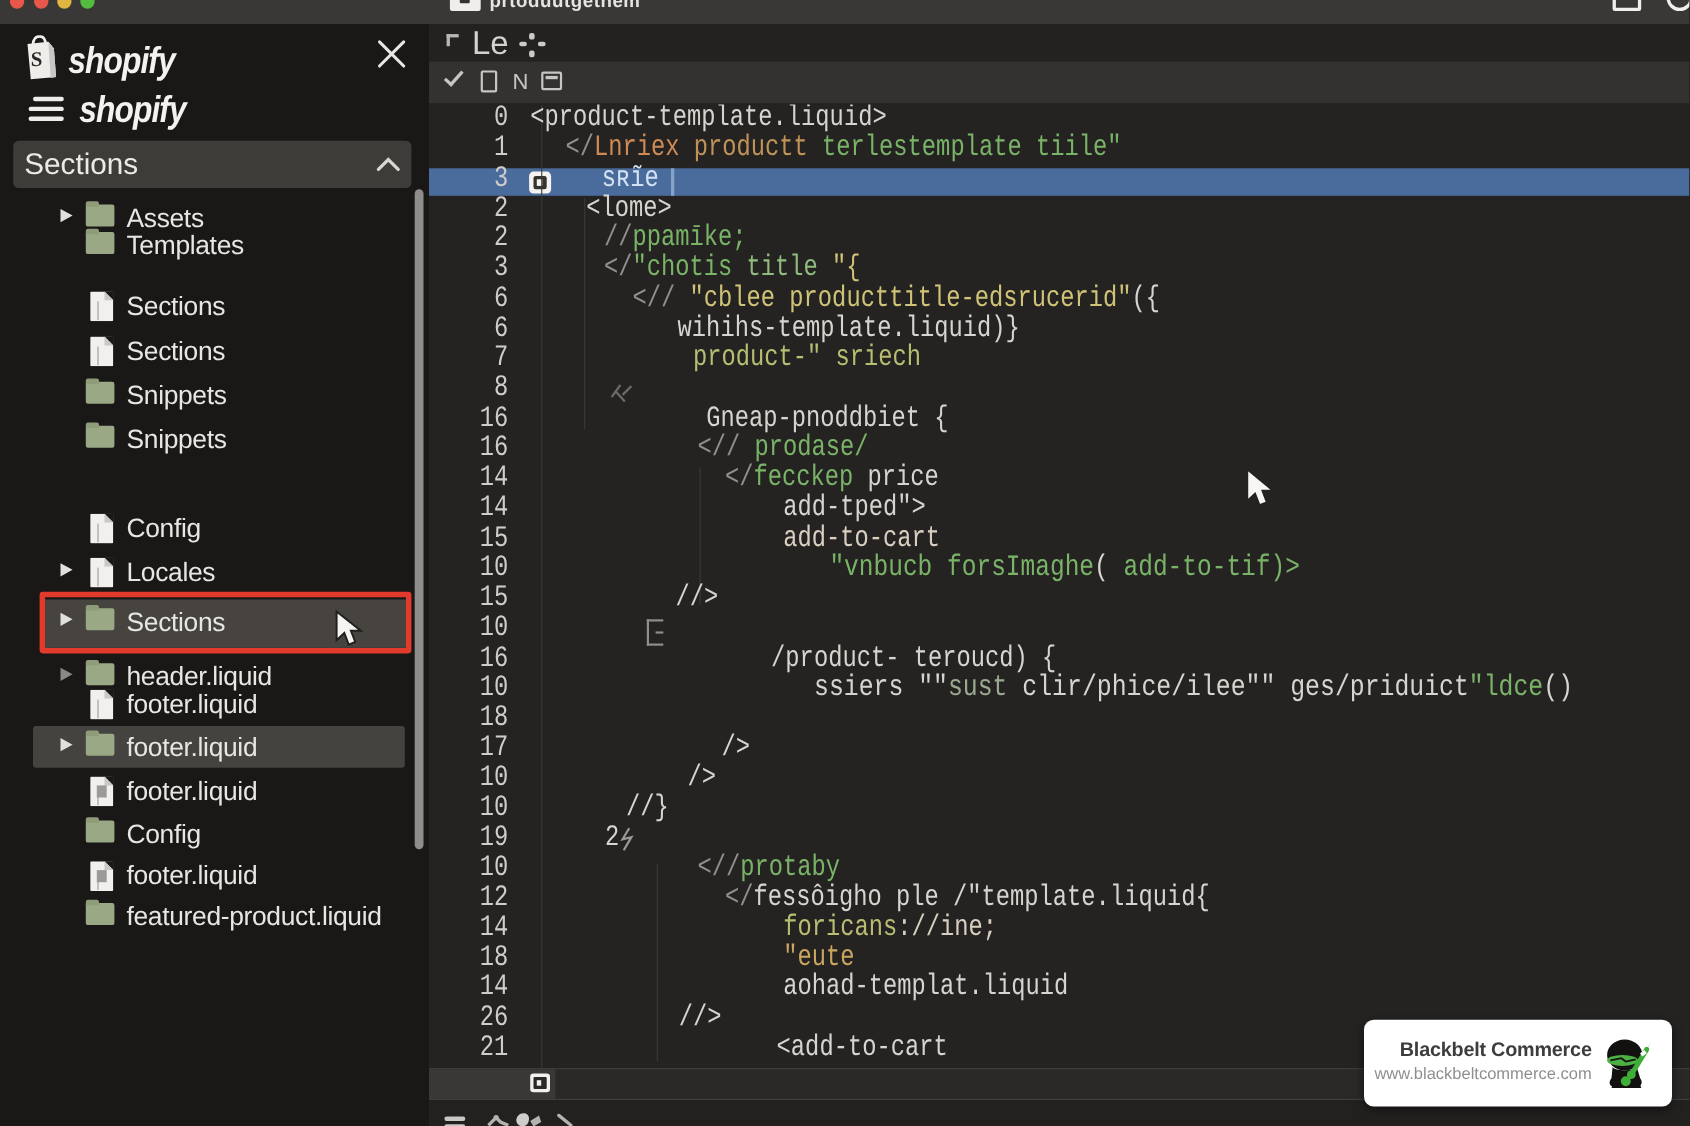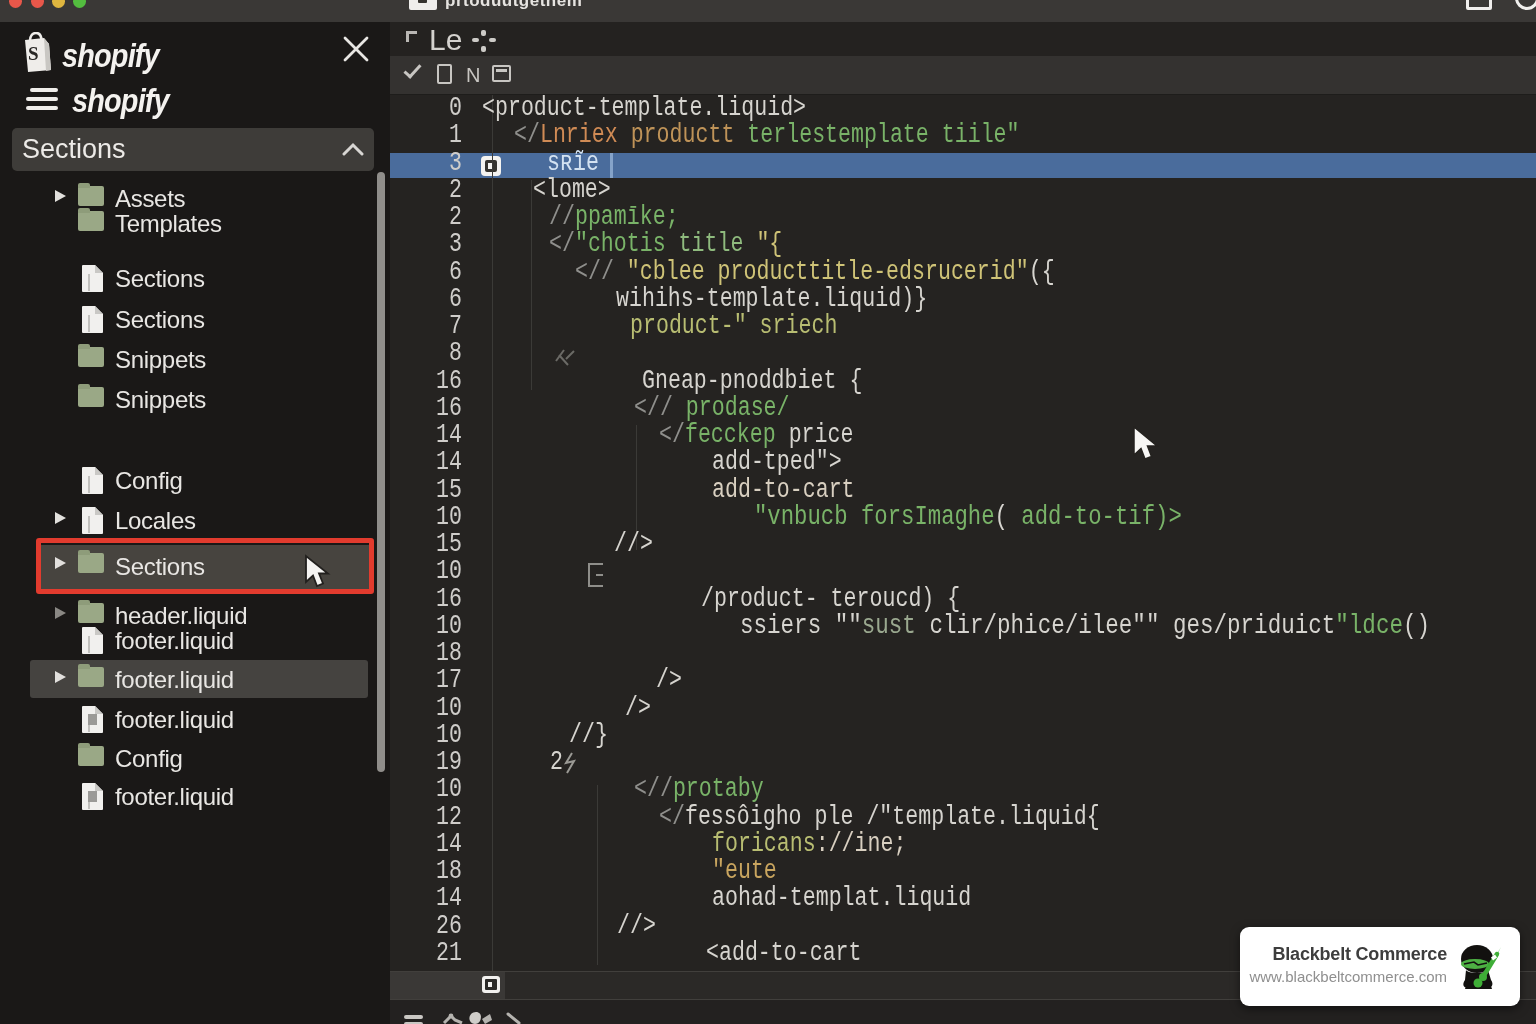--- a/index.html
+++ b/index.html
@@ -139,20 +139,24 @@
     </div>
   <div class="srow" style="top:719px;">
       <div class="folder"></div>
       <div class="txt">Config</div>
     </div>
   <div class="srow" style="top:757px;">
       <div class="file"></div>
       <div class="filemark"></div>
       <div class="txt">footer.liquid</div>
     </div>
+  <div class="srow" style="top:794px;">
+      <div class="folder"></div>
+      <div class="txt">featured-product.liquid</div>
+    </div>
 
   <div class="abs" style="left:377px; top:150px; width:8px; height:600px; background:#8f8d8a; border-radius:4px;"></div>
 </div>
 
 <div class="abs" id="crumb">
   <div class="abs" style="left:16px; top:9px; width:11px; height:11px; border-left:3px solid #b9b7b3; border-top:3px solid #b9b7b3;"></div>
   <div class="abs" style="left:39px; top:1px; font-size:30px; color:#d4d2ce;">Le</div>
   <div class="abs" style="left:91px; top:8px; width:5px; height:6px; background:#cdcbc7; border-radius:2px;"></div>
   <div class="abs" style="left:91px; top:24px; width:5px; height:6px; background:#cdcbc7; border-radius:2px;"></div>
   <div class="abs" style="left:82px; top:16px; width:7px; height:4px; background:#cdcbc7; border-radius:2px;"></div>

